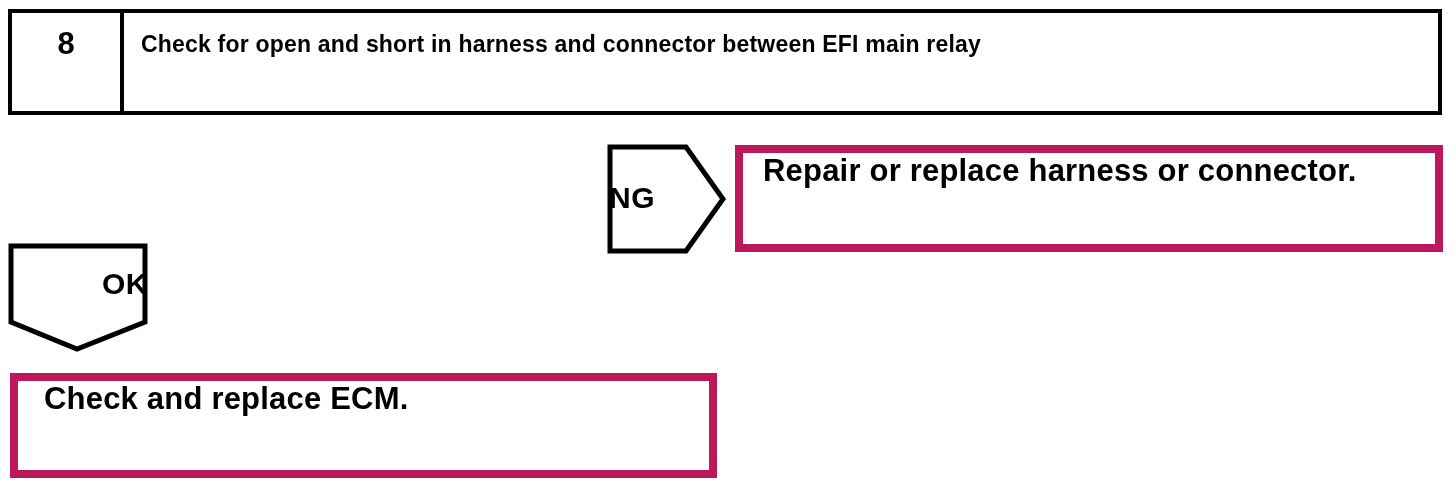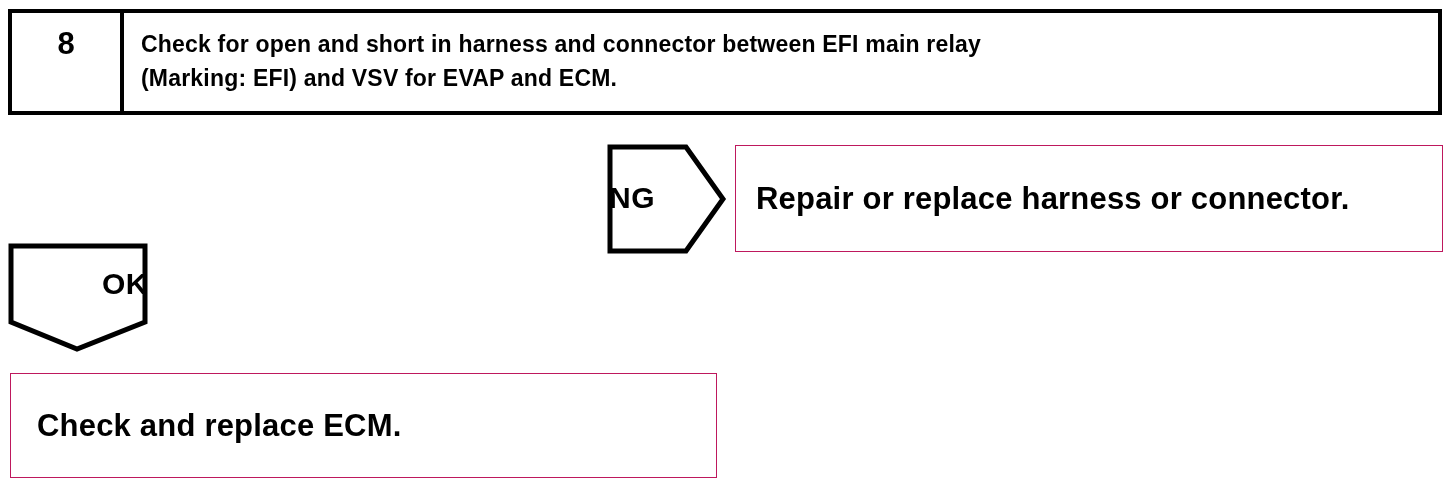--- a/index.html
+++ b/index.html
@@ -82,24 +82,23 @@
   .ok-pentagon .tag-label {
     left: 0;
     top: 24px;
     width: 140px;
     text-align: right;
   }
 
   
   .action-box {
     position: absolute;
-    border: 1px solid #be185d;
+    border: 8px solid #be185d;
     background: #fff;
     display: flex;
-    align-items: center;
     font-size: 31px;
     letter-spacing: 0.2px;
     white-space: nowrap;
   }
   .ng-action-box {
     left: 735px;
     top: 145px;
     width: 708px;
     height: 107px;
     padding-left: 20px;
@@ -114,21 +113,20 @@
 </style>
 </head>
 <body>
 
 <div class="canvas">
 
   <div class="step-box">
     <div class="step-number-cell">8</div>
     <div class="step-text-cell">
       <div>Check for open and short in harness and connector between EFI main relay</div>
-      <div>(Marking: EFI) and VSV for EVAP and ECM.</div>
     </div>
   </div>
 
   <div class="pentagon ng-pentagon">
     <svg width="120" height="110" viewBox="0 0 120 110">
       <polygon points="3,3 79,3 116,55 79,107 3,107" fill="#ffffff" stroke="#000000" stroke-width="5" stroke-linejoin="miter"></polygon>
     </svg>
     <span class="tag-label">NG</span>
   </div>
 

